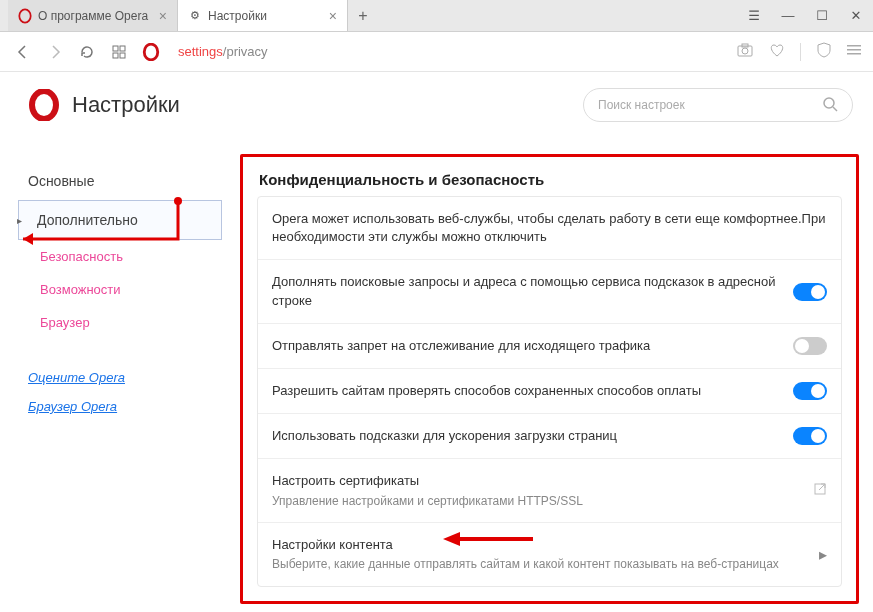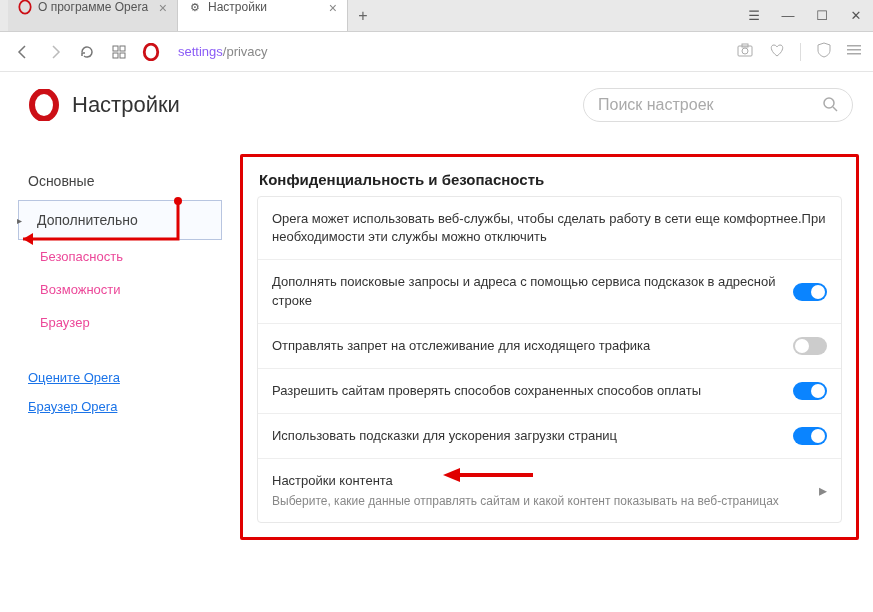--- a/index.html
+++ b/index.html
@@ -1,51 +1,51 @@
 <!DOCTYPE html>
 <html><head>
 <meta charset="utf-8">
 <style>
 * { box-sizing: border-box; margin: 0; padding: 0; font-family: -apple-system, "Segoe UI", Arial, sans-serif; }
 body { width: 873px; height: 612px; background: #fff; overflow: hidden; font-size: 13px; color: #333; }
 
 .titlebar { height: 32px; background: #e9e9e9; display: flex; align-items: stretch; border-bottom: 1px solid #d0d0d0; }
 .tabs { display: flex; align-items: stretch; padding-left: 8px; }
-.tab { display: flex; align-items: flex-start; gap: 6px; padding: 0 10px; background: #e0e0e0; border-right: 1px solid #ccc; font-size: 12px; color: #555; min-width: 170px; position: relative; }
+.tab { display: flex; align-items: center; gap: 6px; padding: 0 10px; background: #e0e0e0; border-right: 1px solid #ccc; font-size: 12px; color: #555; min-width: 170px; position: relative; }
 .tab.active { background: #fff; }
 .tab-icon { width: 14px; height: 14px; display: flex; align-items: center; justify-content: center; font-size: 11px; }
 .tab-close { margin-left: auto; color: #888; font-size: 14px; cursor: pointer; }
 .newtab { width: 30px; display: flex; align-items: center; justify-content: center; color: #666; font-size: 16px; cursor: pointer; }
 .wincontrols { margin-left: auto; display: flex; align-items: center; gap: 0; }
 .winbtn { width: 34px; height: 32px; display: flex; align-items: center; justify-content: center; color: #555; }
 .winbtn .glyph { font-size: 13px; }
 
 .toolbar { height: 40px; display: flex; align-items: center; padding: 0 12px; gap: 10px; border-bottom: 1px solid #e5e5e5; }
 .navbtn { width: 22px; height: 22px; display: flex; align-items: center; justify-content: center; color: #666; }
 .opera-mini { width: 16px; height: 16px; }
 .address { flex: 1; display: flex; align-items: center; color: #888; font-size: 13px; padding-left: 6px; }
-.address .seg1 { color: #8b5cf6; }
+.address .seg1 { color: #ef4444; }
 .tbicons { display: flex; gap: 14px; align-items: center; color: #999; }
 .tbicons .sep { width: 1px; height: 18px; background: #ddd; }
 
 .content { display: flex; height: calc(612px - 72px); }
 .header-row { position: absolute; top: 88px; left: 28px; right: 20px; display: flex; align-items: center; justify-content: space-between; }
 .page-title { display: flex; align-items: center; gap: 12px; }
 .opera-logo { width: 32px; height: 32px; }
 .page-title h1 { font-size: 22px; font-weight: 400; color: #333; }
 .search-box { width: 270px; height: 34px; border: 1px solid #ddd; border-radius: 17px; display: flex; align-items: center; padding: 0 14px; color: #aaa; font-size: 13px; }
-.search-box input { border: none; outline: none; flex: 1; font-size: 16px; color: #b91c1c; background: transparent; }
+.search-box input { border: none; outline: none; flex: 1; font-size: 12px; color: #b91c1c; background: transparent; }
 .search-box input::placeholder { color: #aaa; }
 
 .sidebar { width: 240px; padding: 90px 18px 0 18px; }
 .nav-item { padding: 11px 10px; font-size: 14px; color: #444; cursor: pointer; display: flex; align-items: center; gap: 6px; }
 .nav-item.active { border: 1px solid #b8c5e0; background: #f9fbff; position: relative; }
 .nav-sub { padding: 9px 10px 9px 22px; font-size: 13px; color: #ec4899; cursor: pointer; }
 .nav-links { margin-top: 24px; }
-.nav-link { padding: 7px 10px; font-size: 13px; }
+.nav-link { padding: 7px 10px; font-size: 13px; font-style: italic; }
 .nav-link a { color: #1a73e8; text-decoration: underline; cursor: pointer; }
 
 .annot-arrow-nav { position: absolute; color: #e00000; }
 
 .main { flex: 1; padding: 82px 14px 0 0; position: relative; }
 .panel { border: 3px solid #e00000; border-radius: 2px; padding: 10px 14px 14px 14px; }
 .panel-title { font-size: 15px; font-weight: 600; color: #222; padding: 4px 2px 8px 2px; }
 .settings-list { border: 1px solid #e8e8e8; border-radius: 4px; }
 .setting-row { display: flex; align-items: center; padding: 13px 14px; border-bottom: 1px solid #eee; gap: 12px; }
 .setting-row:last-child { border-bottom: none; }
@@ -240,20 +240,32 @@
 
         <div class="setting-row">
           <div class="setting-text">
               <div class="setting-title">Использовать подсказки для ускорения загрузки страниц</div>
             </div>
           <div class="toggle on">
               <div class="knob"></div>
             </div>
         </div>
 
+        <div class="setting-row">
+          <div class="setting-text">
+            <div class="setting-title">Настроить сертификаты</div>
+            <div class="setting-sub">Управление настройками и сертификатами HTTPS/SSL</div>
+          </div>
+          <span class="ext-icon">
+            <svg width="14" height="14" viewBox="0 0 14 14">
+                <rect x="2" y="2" width="10" height="10" stroke="#bbb" fill="none"></rect>
+                <path d="M6 8 L12 2 M8 2 H12 V6" stroke="#bbb" fill="none"></path>
+              </svg>
+          </span>
+        </div>
 
         <div class="setting-row" style="position:relative;">
           <div class="setting-text">
             <div class="setting-title">Настройки контента</div>
             <div class="setting-sub">Выберите, какие данные отправлять сайтам и какой контент показывать на веб-страницах</div>
           </div>
           <span class="chev">▸</span>
           <svg class="red-arrow" style="left:180px;top:6px;" width="100" height="20" viewBox="0 0 100 20">
             <line x1="95" y1="10" x2="18" y2="10" stroke="#e00000" stroke-width="4"></line>
             <polygon points="5,10 22,3 22,17" fill="#e00000"></polygon>

